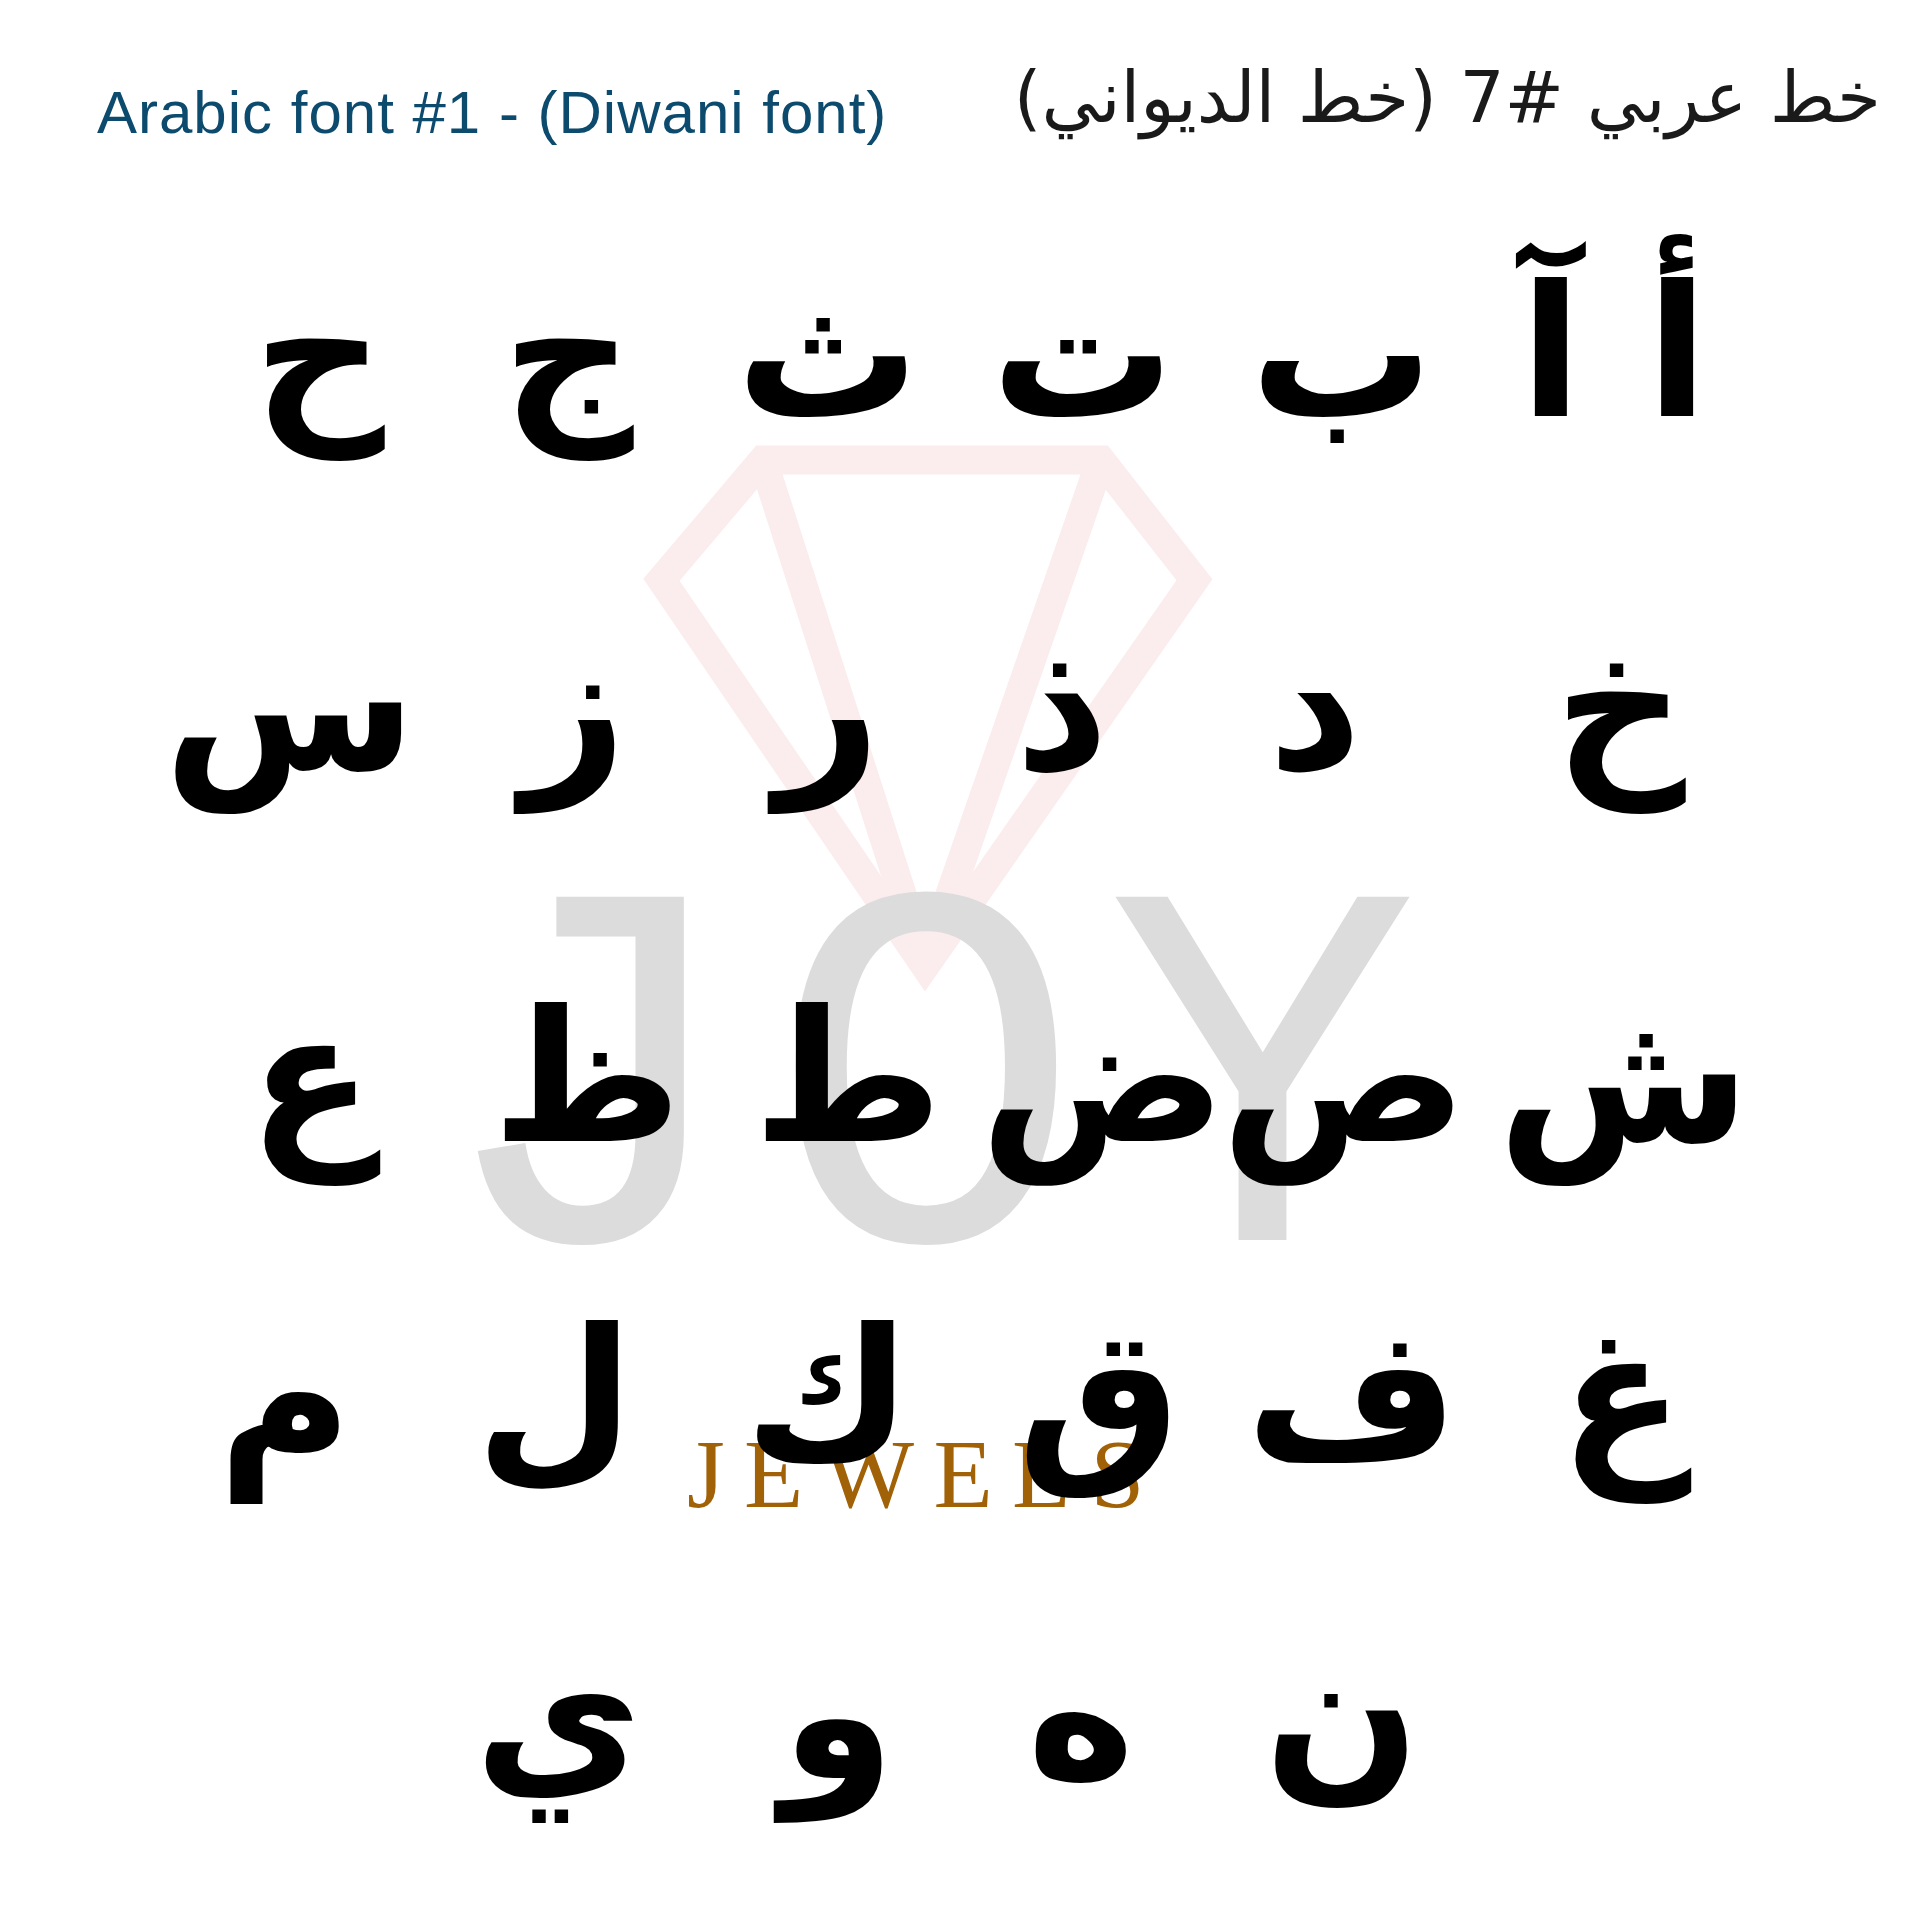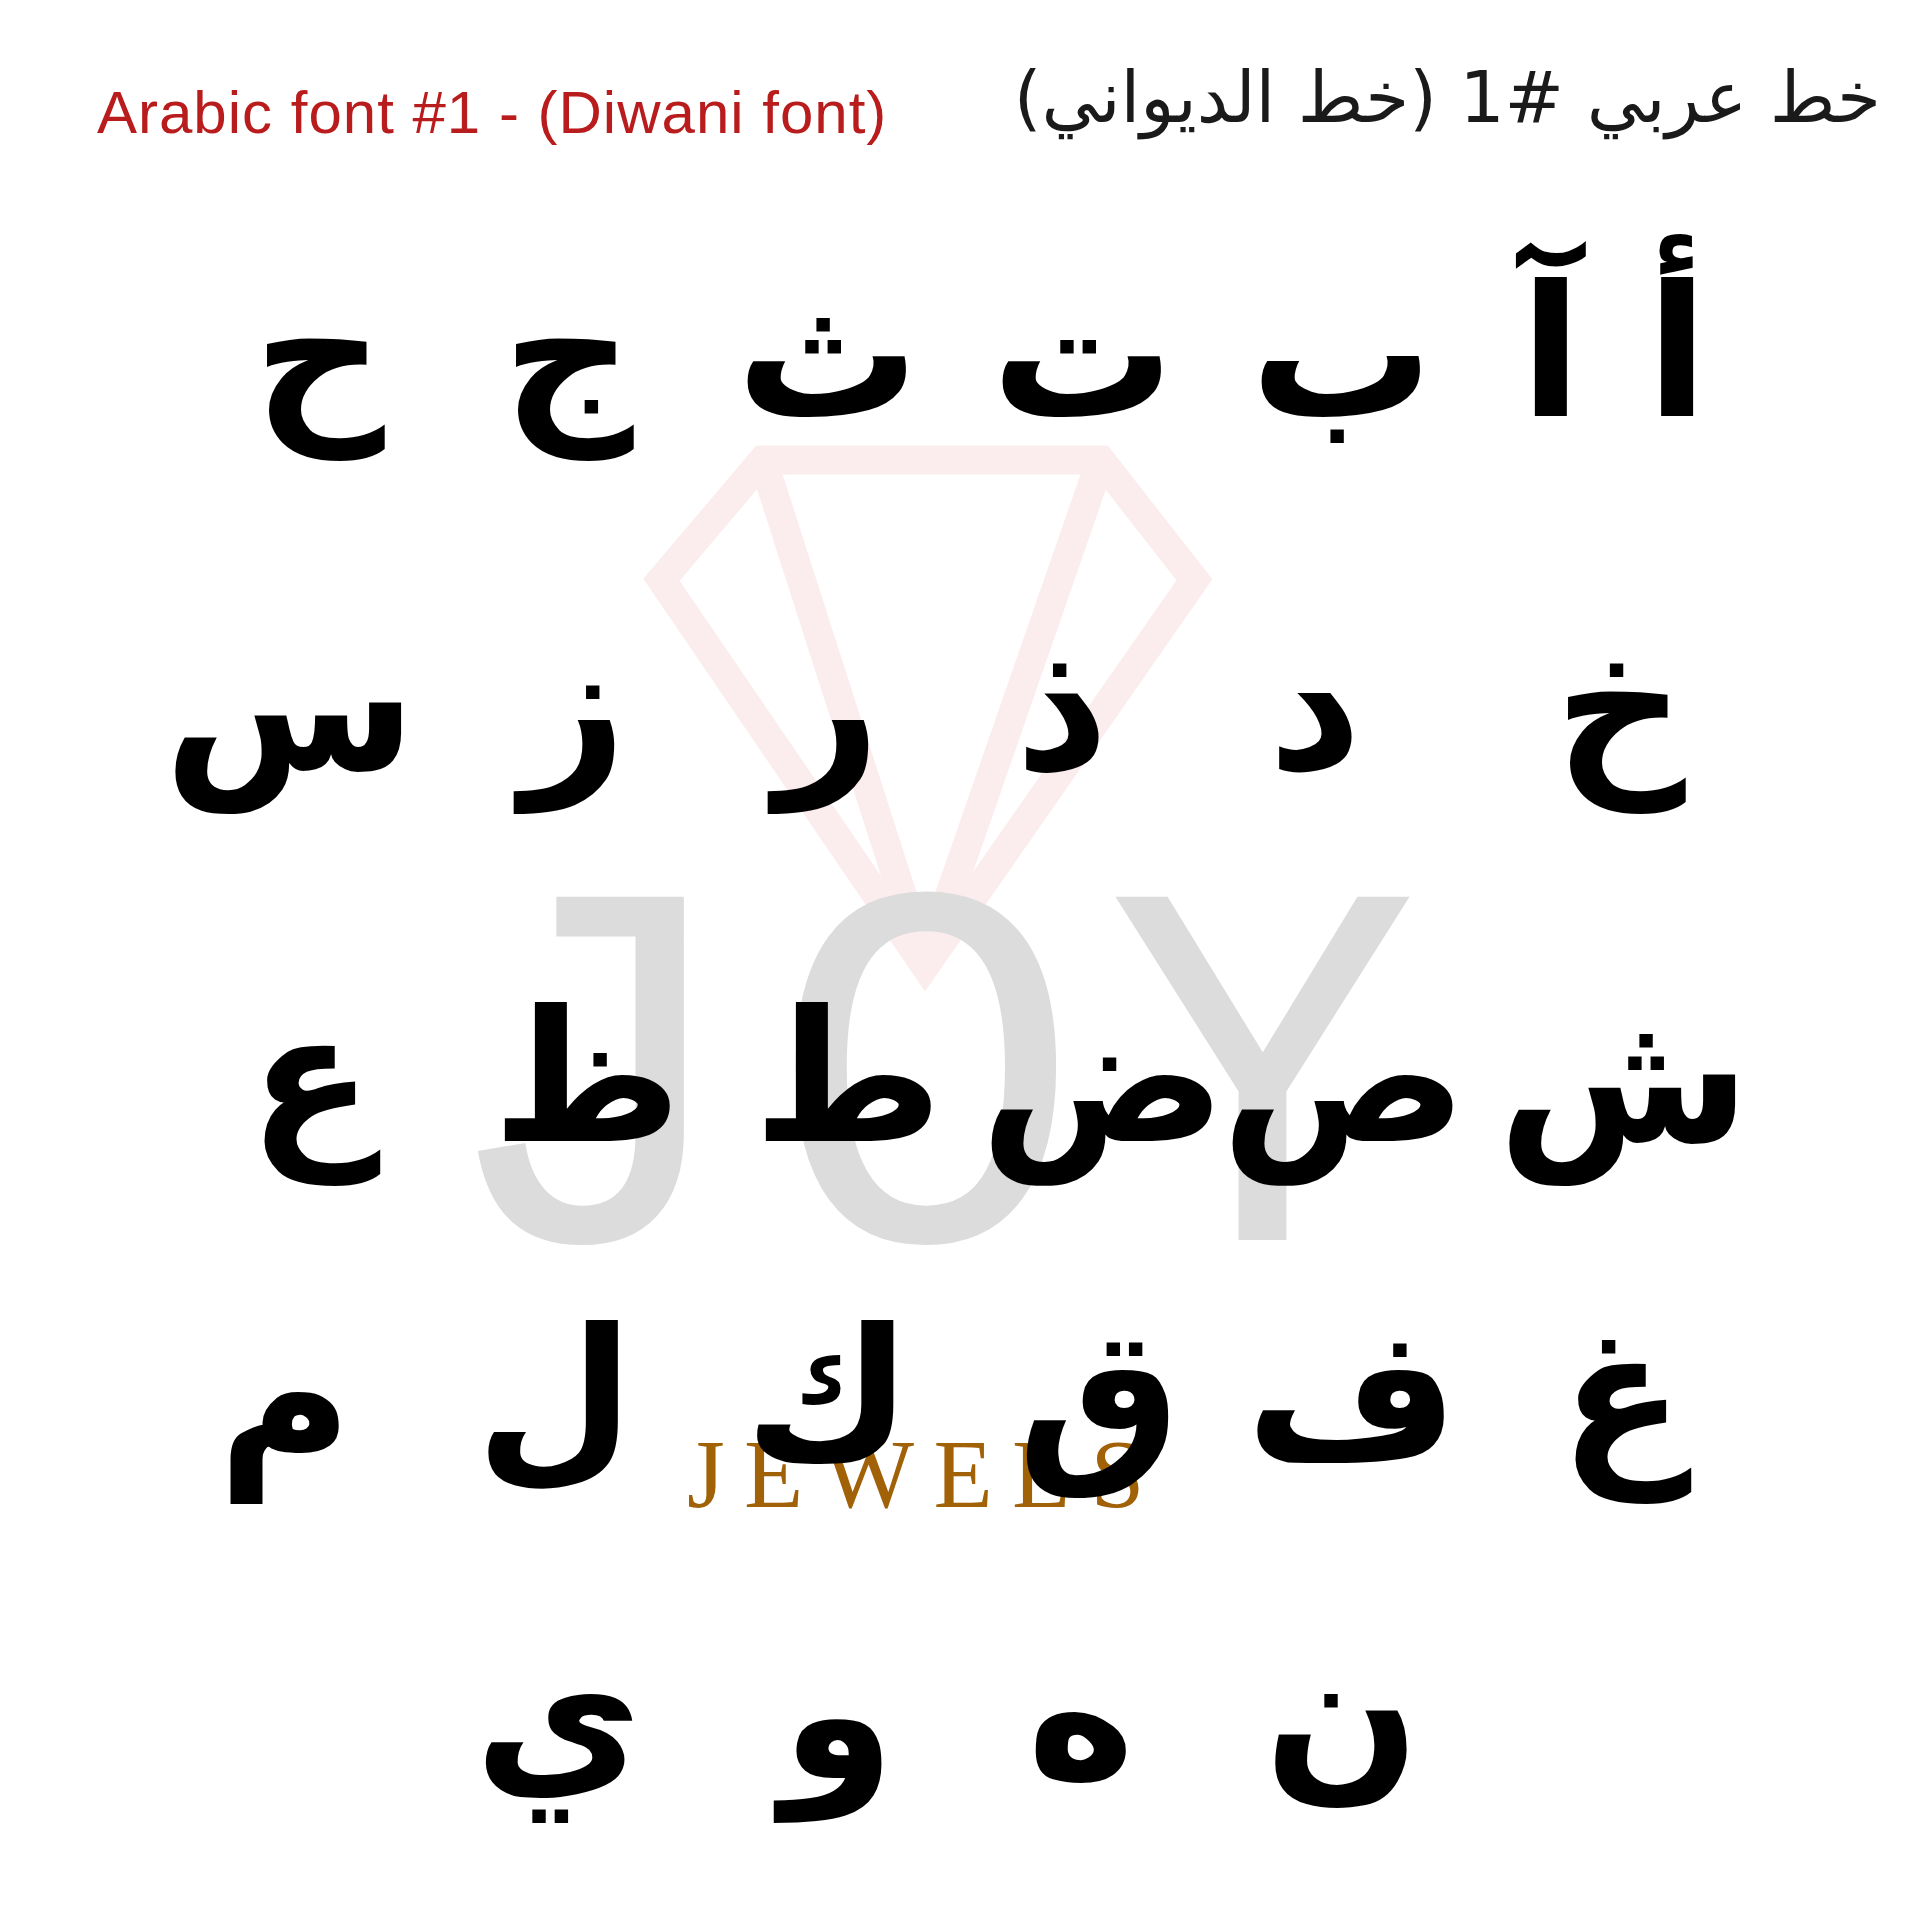--- a/index.html
+++ b/index.html
@@ -4,21 +4,21 @@
 <style>
   html,body{margin:0;padding:0;}
   body{
     width:1931px;height:1931px;position:relative;overflow:hidden;
     background:#ffffff;
     font-family:"Liberation Sans", sans-serif;
   }
   
   .title-en{
     position:absolute;left:97px;top:83px;
-    font-size:60px;line-height:1;color:#b91c1c;
+    font-size:60px;line-height:1;color:#0c4a6e;
     letter-spacing:1px;white-space:nowrap;
   }
   .title-ar{
     position:absolute;right:50px;top:62px;
     font-size:71px;line-height:1;color:#1a1a1a;
     font-family:"DejaVu Sans", sans-serif;
     direction:rtl;white-space:nowrap;
   }
   
   .wm-diamond{position:absolute;left:560px;top:406px;pointer-events:none;}
@@ -50,21 +50,21 @@
     <path d="M210,56 L560,56 L657,180 L378,580 L105,180 Z"></path>
     <path d="M210,56 L378,580"></path>
     <path d="M560,56 L378,580"></path>
   </g>
 </svg>
 
 <div class="wm-joy">JOY</div>
 <div class="wm-jewels">JEWELS</div>
 
 <div class="title-en">Arabic font #1 - (Diwani font)</div>
-<div class="title-ar" dir="rtl">خط عربي #1 (خط الديواني)</div>
+<div class="title-ar" dir="rtl">خط عربي #7 (خط الديواني)</div>
 
 <span class="cell" style="left:1614px;top:352px;">أ آ</span>
 <span class="cell" style="left:1342px;top:352px;">ب</span>
 <span class="cell" style="left:1083px;top:352px;">ت</span>
 <span class="cell" style="left:828px;top:352px;">ث</span>
 <span class="cell" style="left:568px;top:352px;">ج</span>
 <span class="cell" style="left:319px;top:352px;">ح</span>
 
 <span class="cell" style="left:1620px;top:705px;">خ</span>
 <span class="cell" style="left:1315px;top:705px;">د</span>

